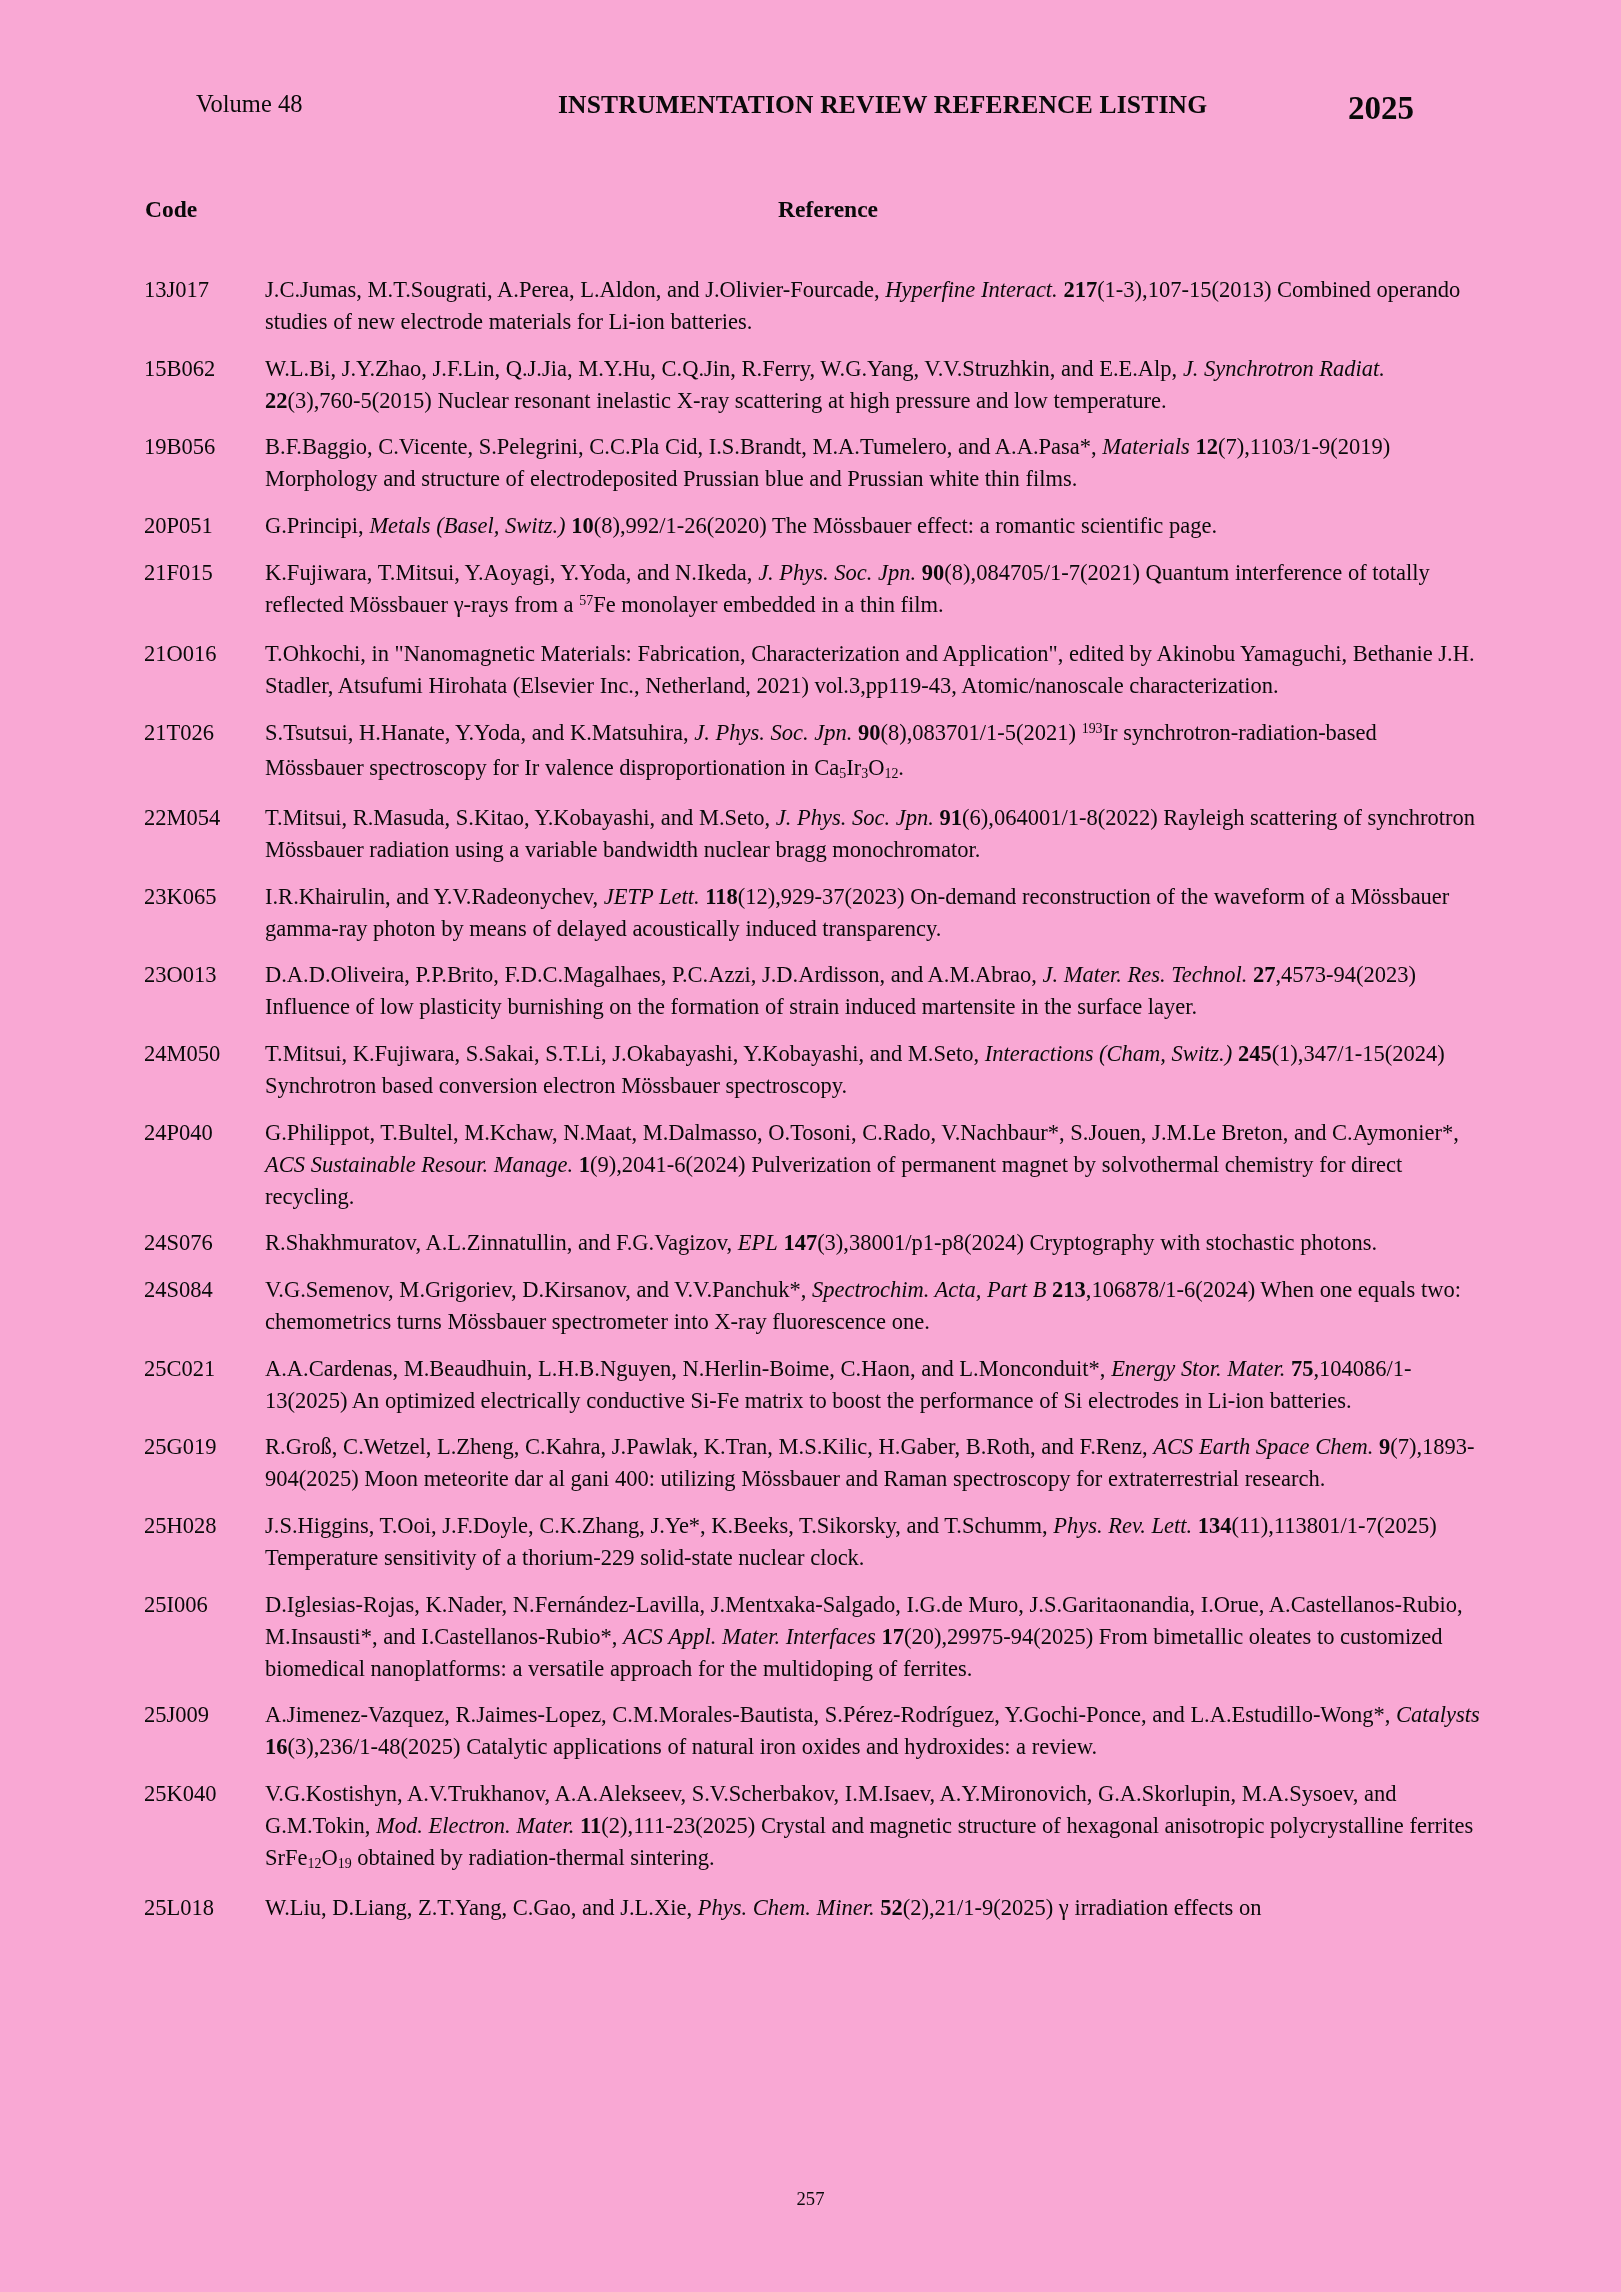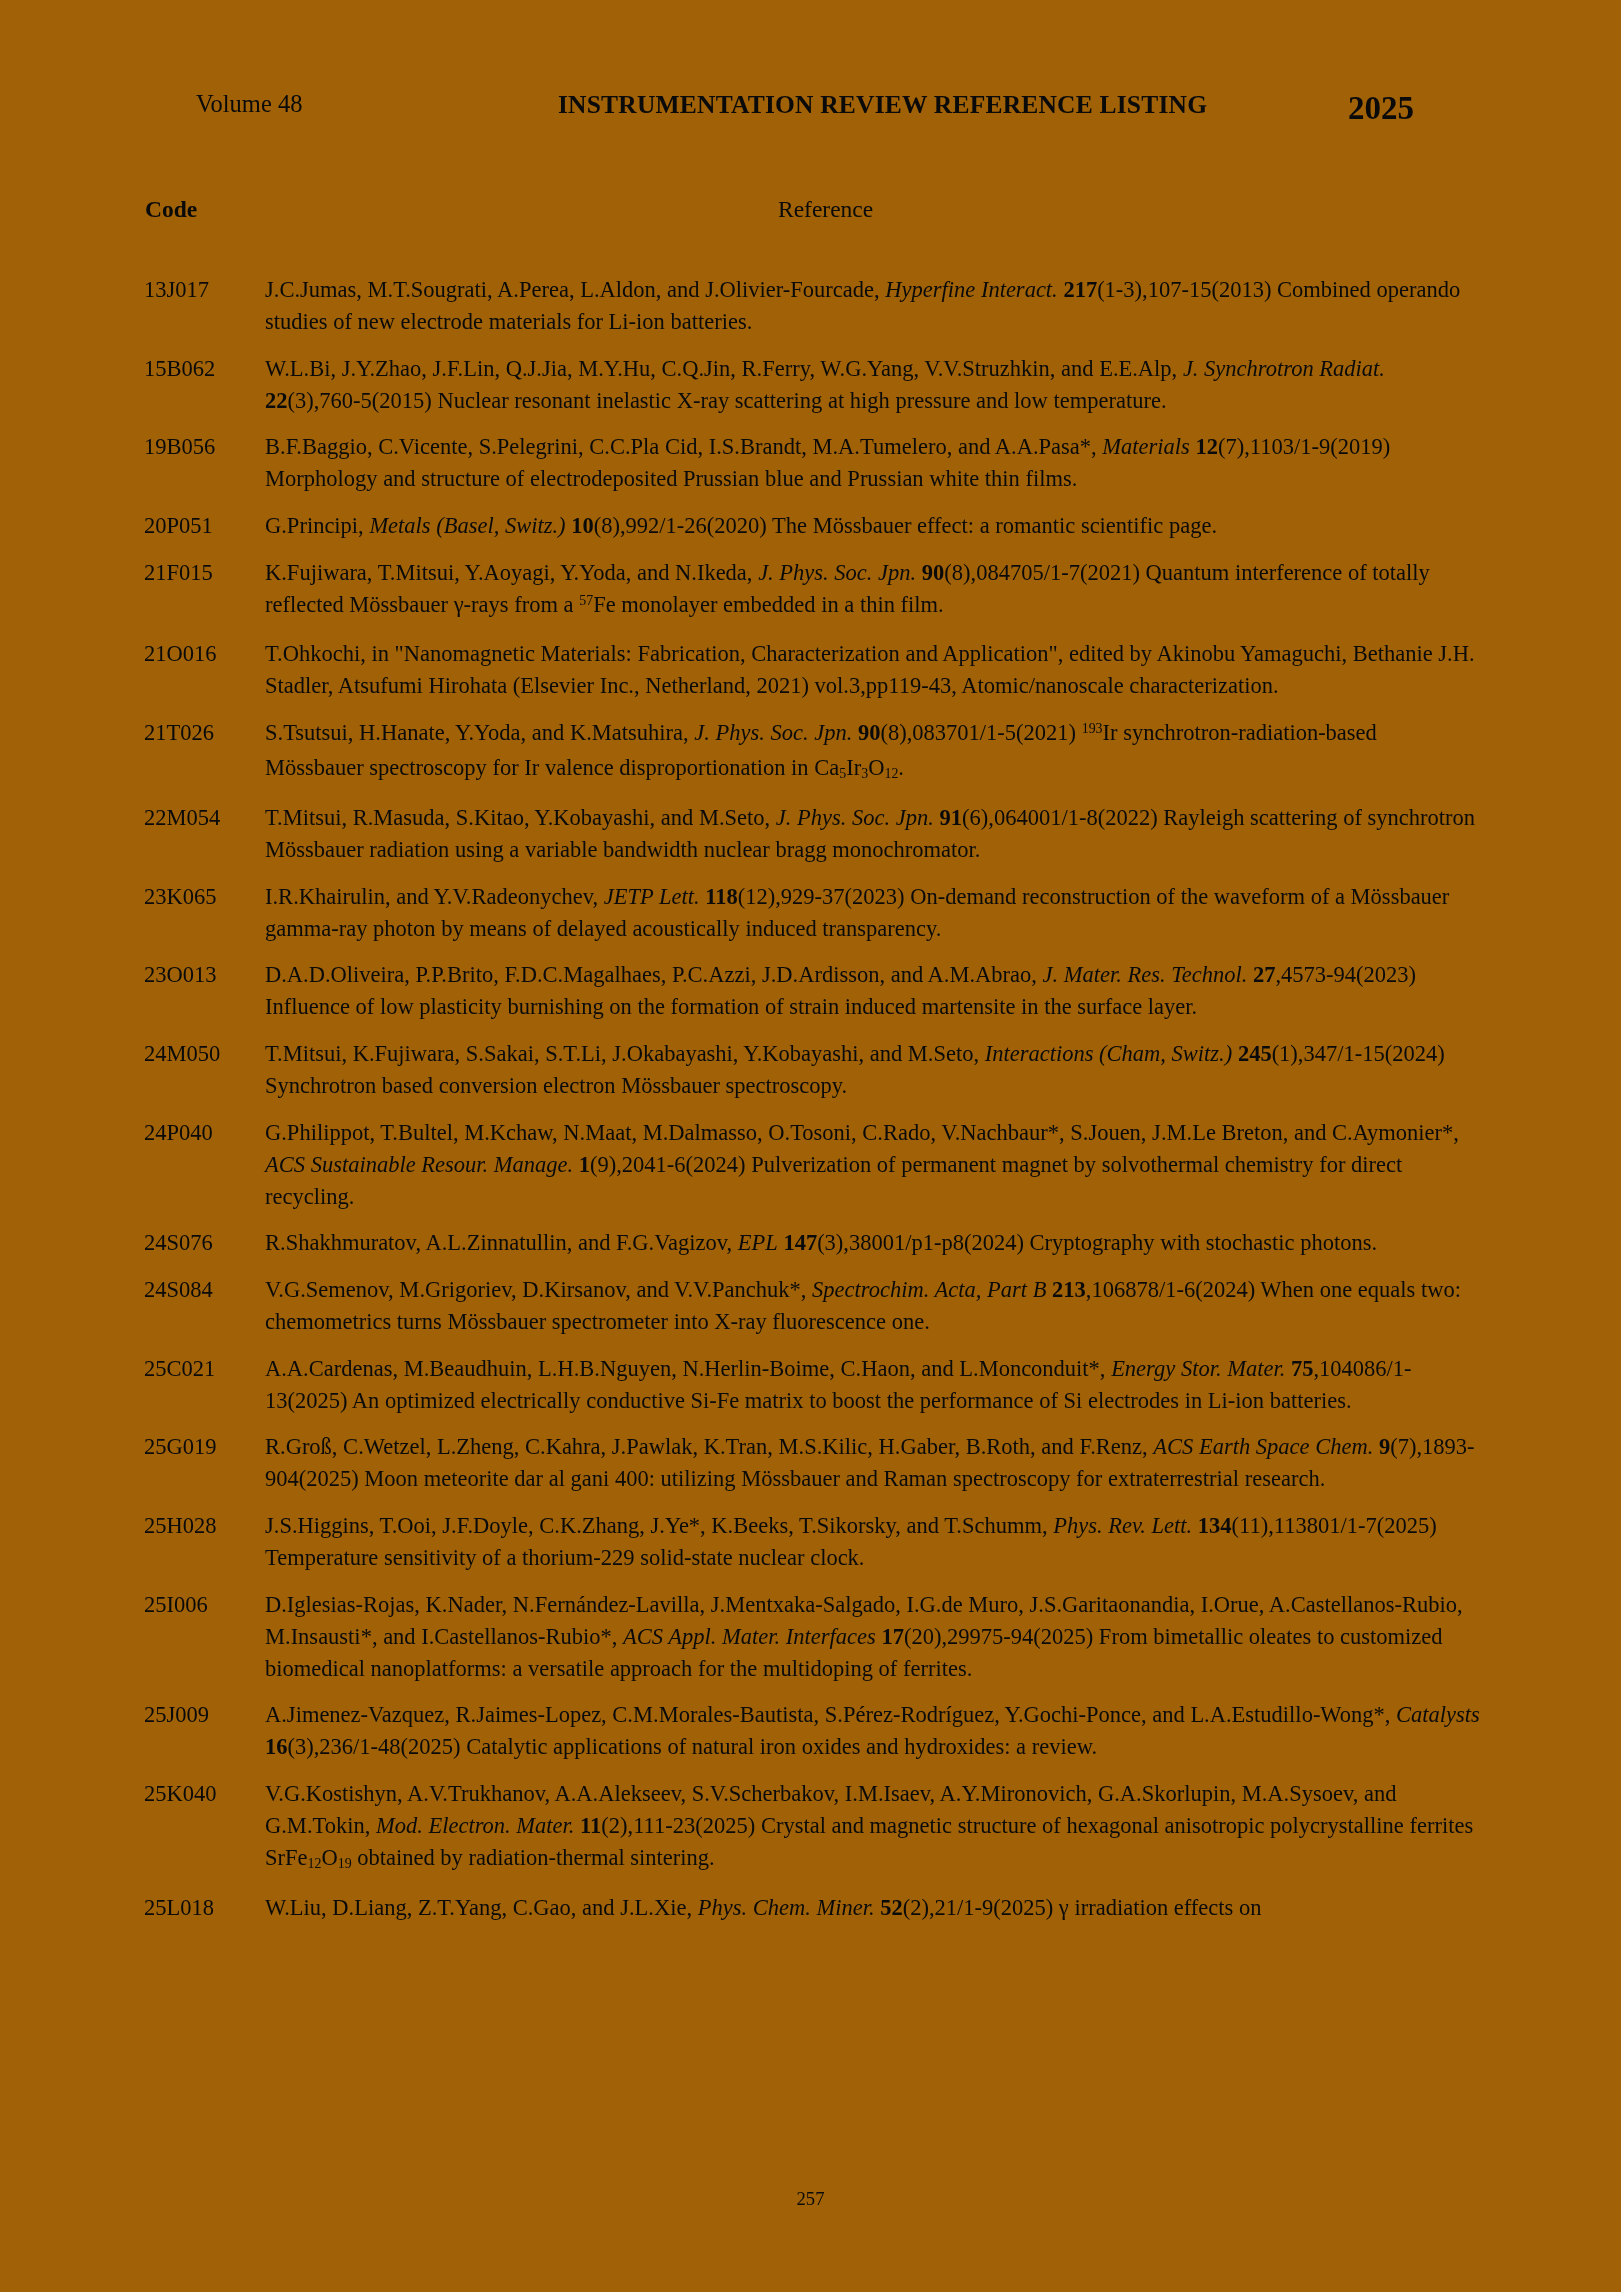--- a/index.html
+++ b/index.html
@@ -1,30 +1,30 @@
 <!DOCTYPE html>
 <html><head>
 <meta charset="utf-8">
 <style>
   html,body{margin:0;padding:0;background:#e8e8e8;}
   .page{
     position:relative;
     width:1621px;height:2293px;
-    background:#a16207;
+    background:#f9a8d4;
     font-family:"Liberation Serif","DejaVu Serif",serif;
     color:#0a0a0a;
     overflow:hidden;
   }
   .hdr{position:absolute;top:90px;left:0;width:100%;height:39px;}
   .hdr .vol{position:absolute;left:196px;top:0;font-size:24.5px;}
   .hdr .title{position:absolute;left:522px;top:0;font-size:25.5px;font-weight:bold;letter-spacing:0.2px;margin-left:36px;}
   .hdr .year{position:absolute;left:1348px;top:0;font-size:33px;font-weight:bold;}
   .colhead{position:absolute;top:196px;left:0;width:100%;height:33px;}
   .colhead .code-h{position:absolute;left:145px;top:0;font-size:23.5px;font-weight:bold;}
-  .colhead .ref-h{position:absolute;left:778px;top:0;font-size:23.5px;font-weight:normal;}
+  .colhead .ref-h{position:absolute;left:778px;top:0;font-size:23.5px;font-weight:bold;}
   .ref-list{
     position:absolute;top:274px;left:144px;width:1336px;
     font-size:22.5px;line-height:32px;
   }
   .ref-row{display:flex;margin-bottom:14.7px;}
   .ref-code{flex:0 0 121px;}
   .ref-text{flex:1 1 auto;text-align:left;}
   .seg-i{font-style:italic;}
   .seg-b{font-weight:bold;}
   .seg-sup{font-size:0.62em;position:relative;top:-0.52em;}

